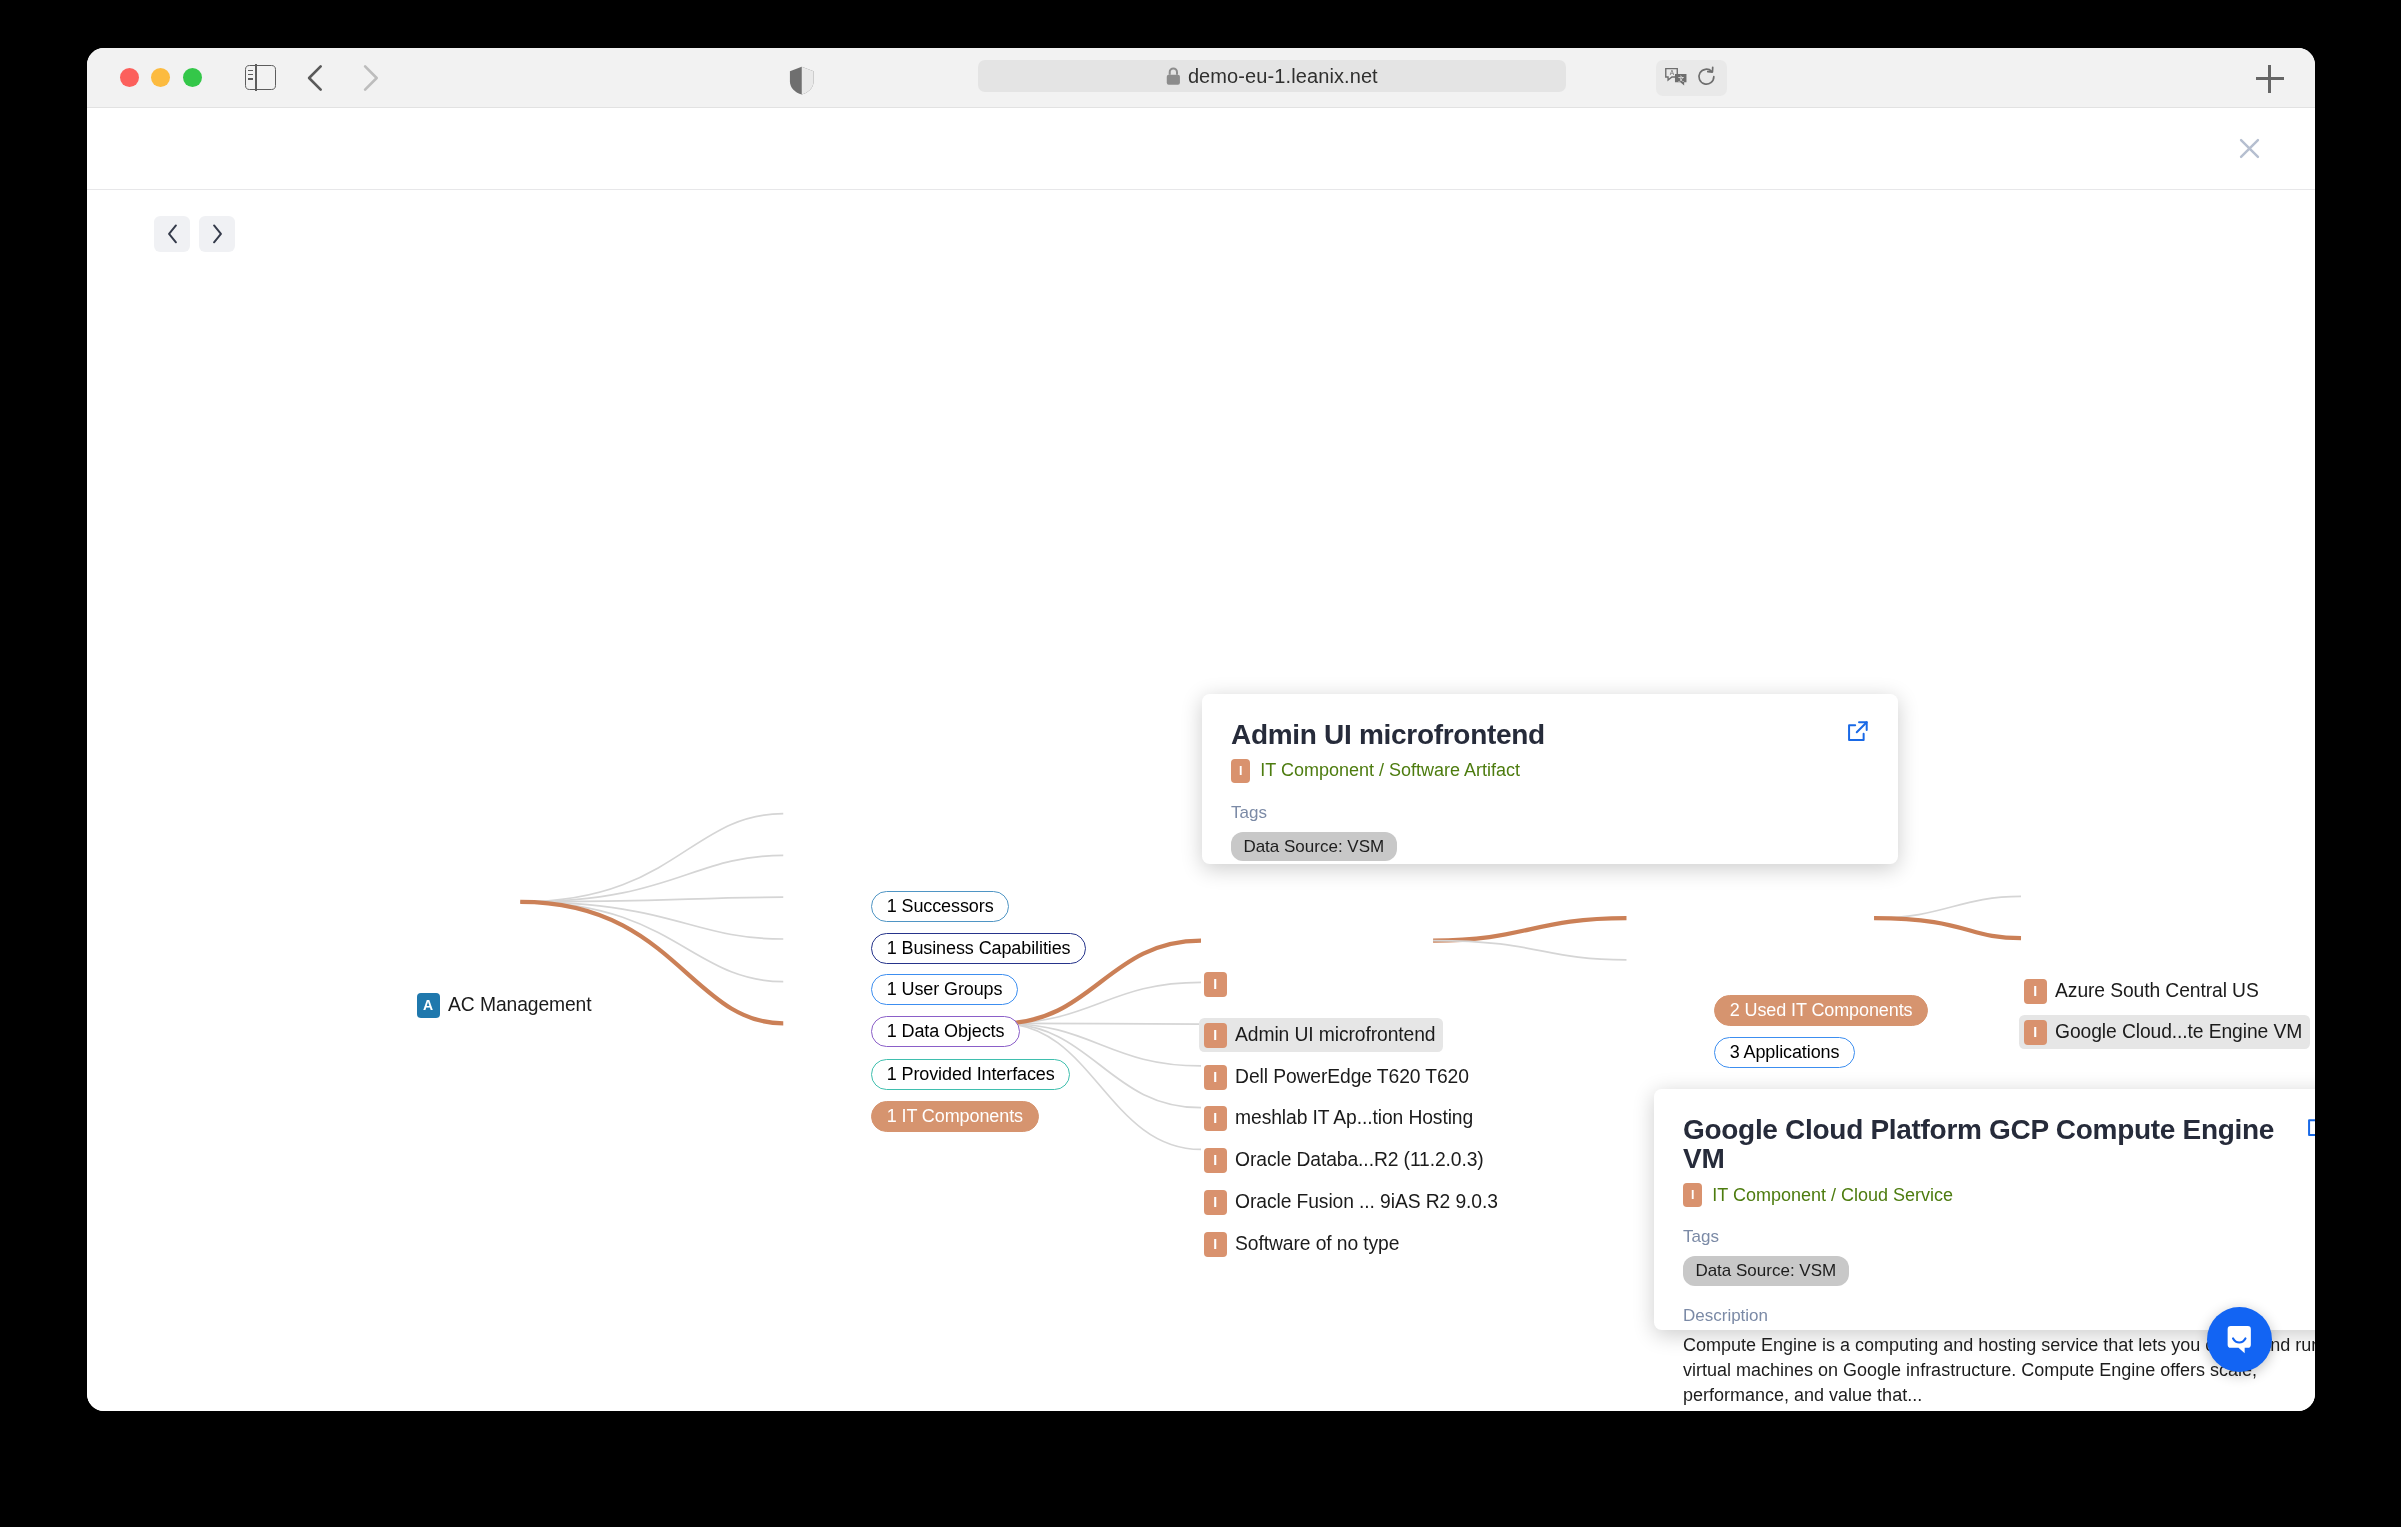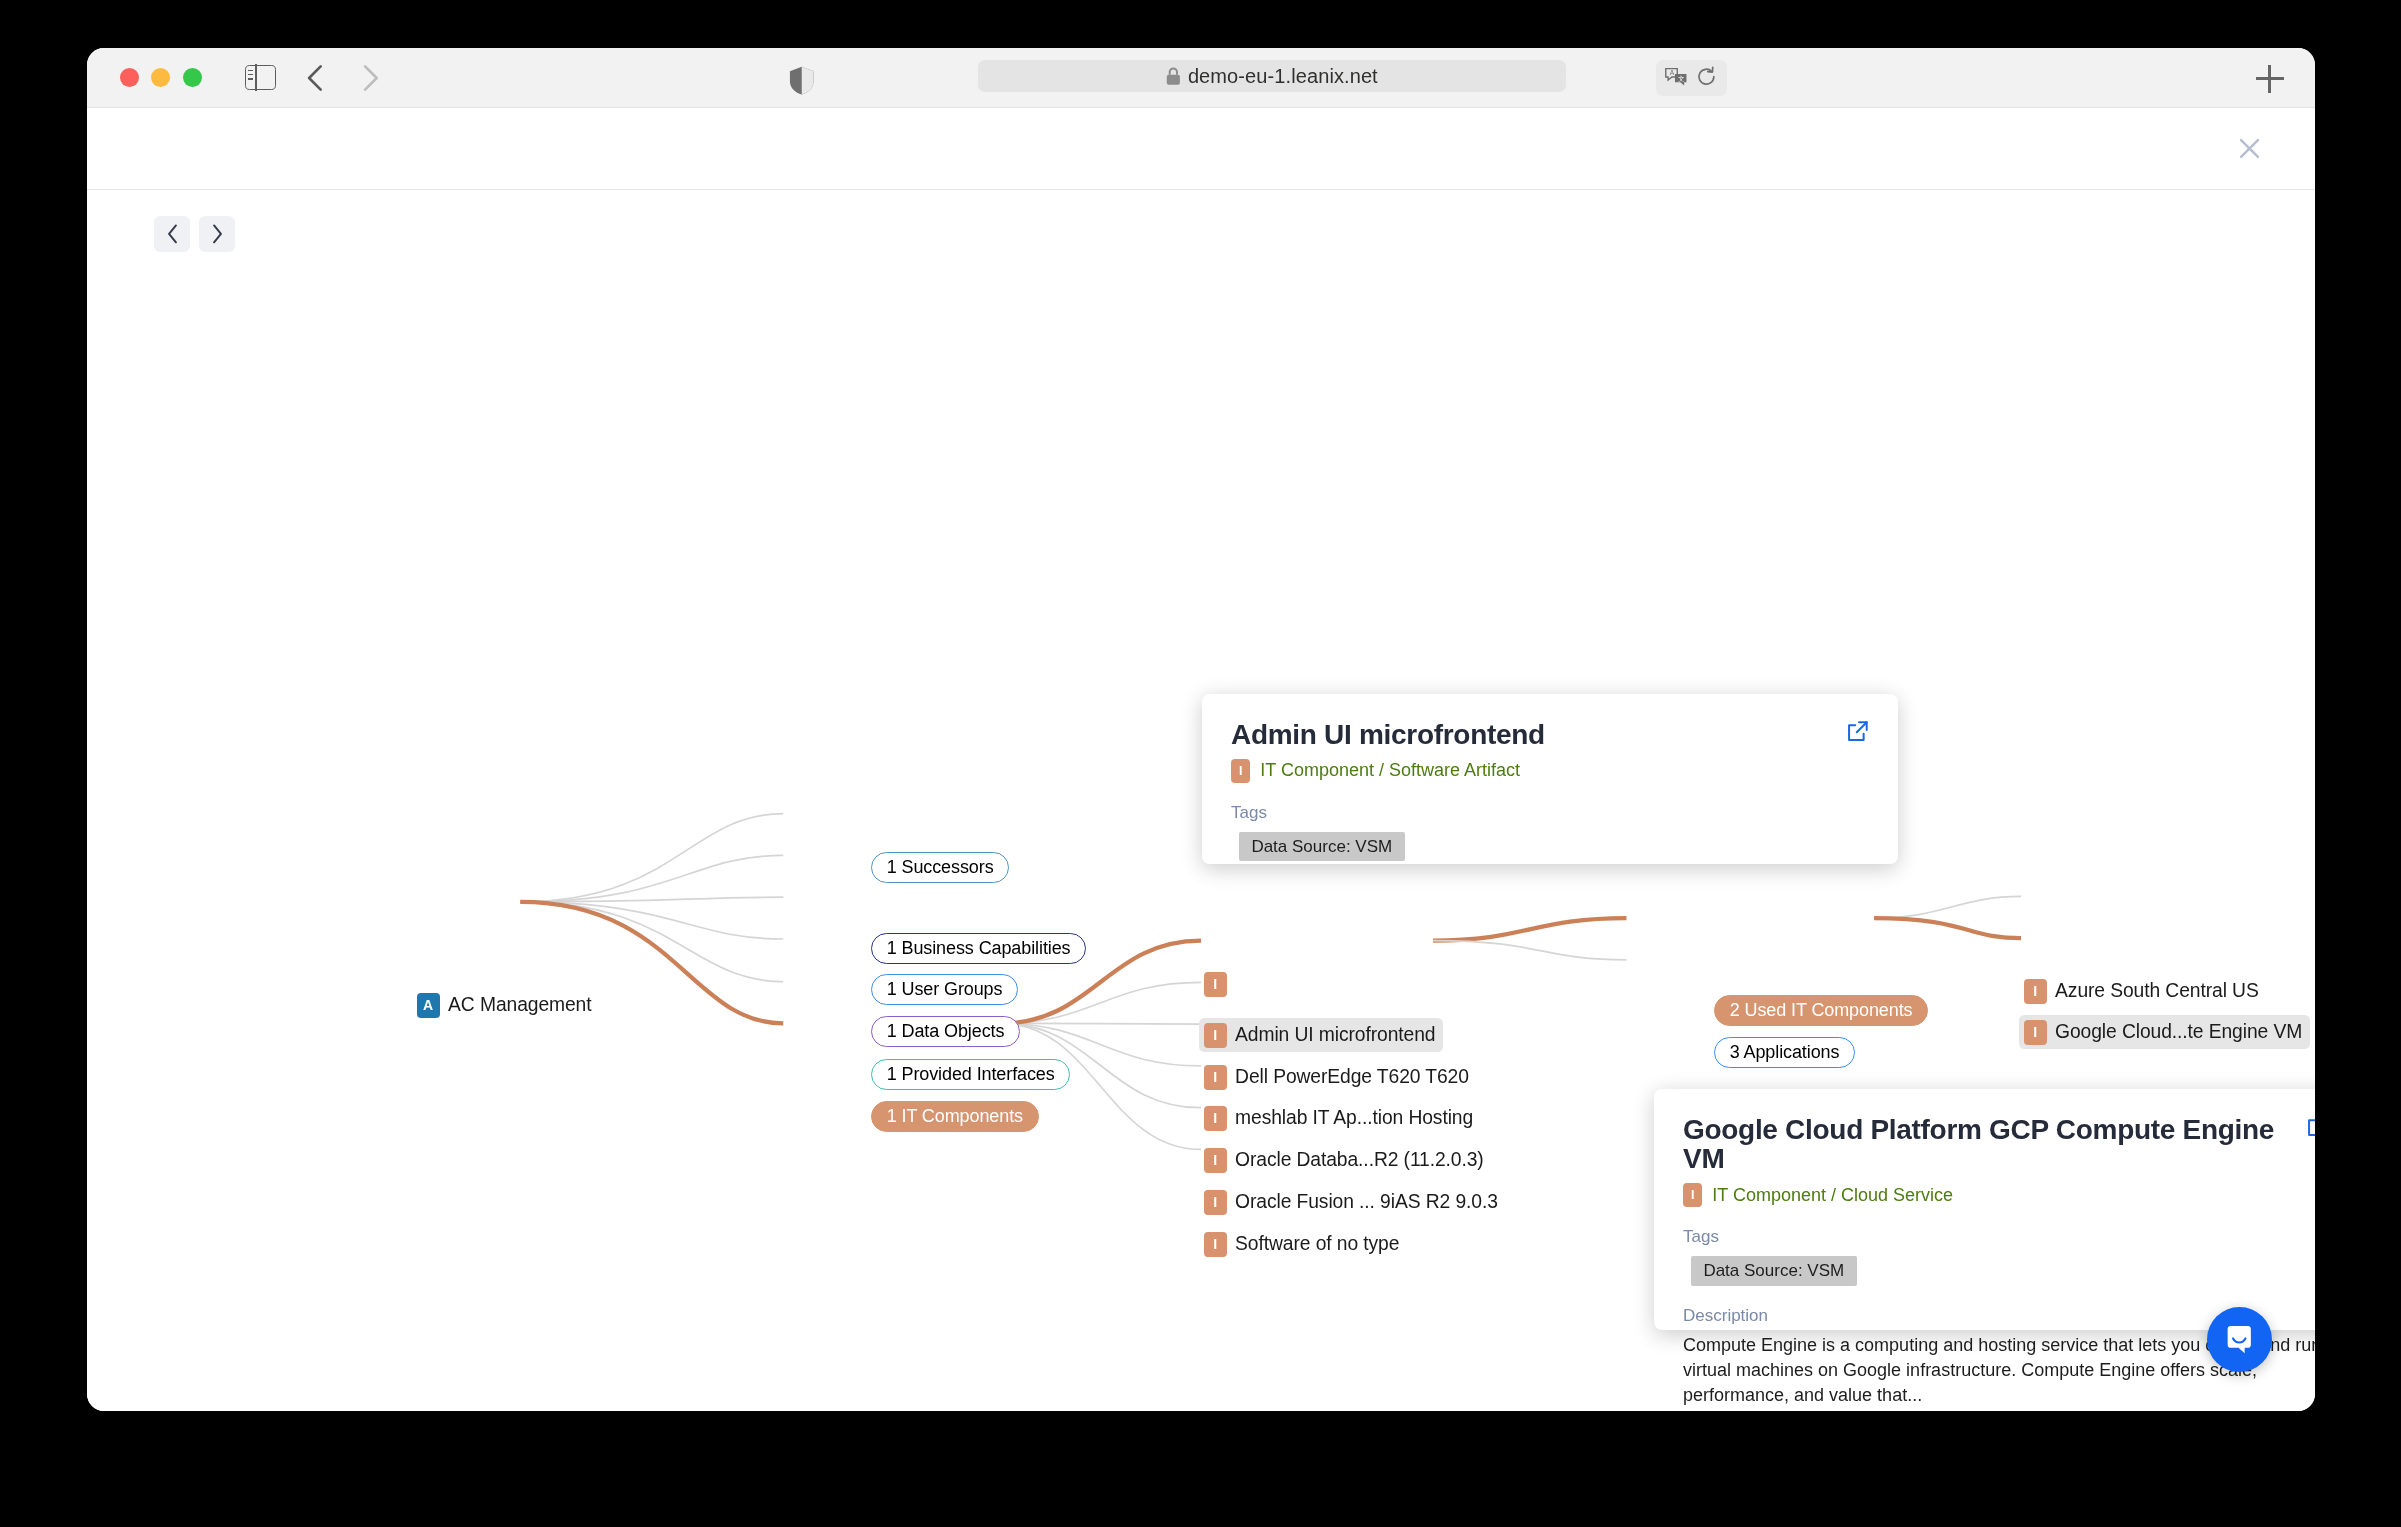--- a/index.html
+++ b/index.html
@@ -194,23 +194,22 @@
     color: #fff; font-size: 12.4px; font-weight: 600;
     display: flex; align-items: center; justify-content: center;
   }
   .detail-card .card-type-text { font-size: 18px; color: #4d7c0f; }
   .detail-card .card-section-label {
     font-size: 17px; color: #7b8aa6; margin-top: 20px;
   }
   .detail-card .tag-chip {
     display: inline-block; margin-top: 9.3px;
     background: #c8c8c8; color: #1d1d1d;
-    border-radius: 2px; padding: 4.6px 12.4px;
+    border-radius: 12px; padding: 4.6px 12.4px;
     font-size: 17px;
-    margin-left: 8px;
   }
   .detail-card .card-desc {
     font-size: 18px; color: #1d1d1d; line-height: 1.38;
     margin-top: 7.7px;
   }
   .detail-card .open-link {
     position: absolute; top: 26px; cursor: pointer;
   }
 
   
@@ -340,21 +339,21 @@
 
       <path d="M2310 941 C 2400 941 2420 913 2500 913" fill="none" stroke="#d5d5d5" stroke-width="2.2"></path>
       <path d="M2310 941 C 2430 941 2430 967 2500 967" fill="none" stroke="#cb8057" stroke-width="5.5"></path>
     </svg>
 
     <div class="entity-node" id="root-node" style="left:325px; top:798px;">
       <span class="entity-badge app">A</span>
       <span class="entity-label">AC Management</span>
     </div>
 
-    <div class="relation-pill" style="left:784px; top:662px; border:1.5px solid #4f95c4;">
+    <div class="relation-pill" style="left:784px; top:701px; border:1.5px solid #4f95c4;">
       <span>1 Successors</span>
     </div>
     <div class="relation-pill" style="left:784px; top:743px; border:1.5px solid #26348b;">
       <span>1 Business Capabilities</span>
     </div>
     <div class="relation-pill" style="left:784px; top:784px; border:1.5px solid #3c8ef0;">
       <span>1 User Groups</span>
     </div>
     <div class="relation-pill" style="left:784px; top:826px; border:1.5px solid #8b5fc8;">
       <span>1 Data Objects</span>

